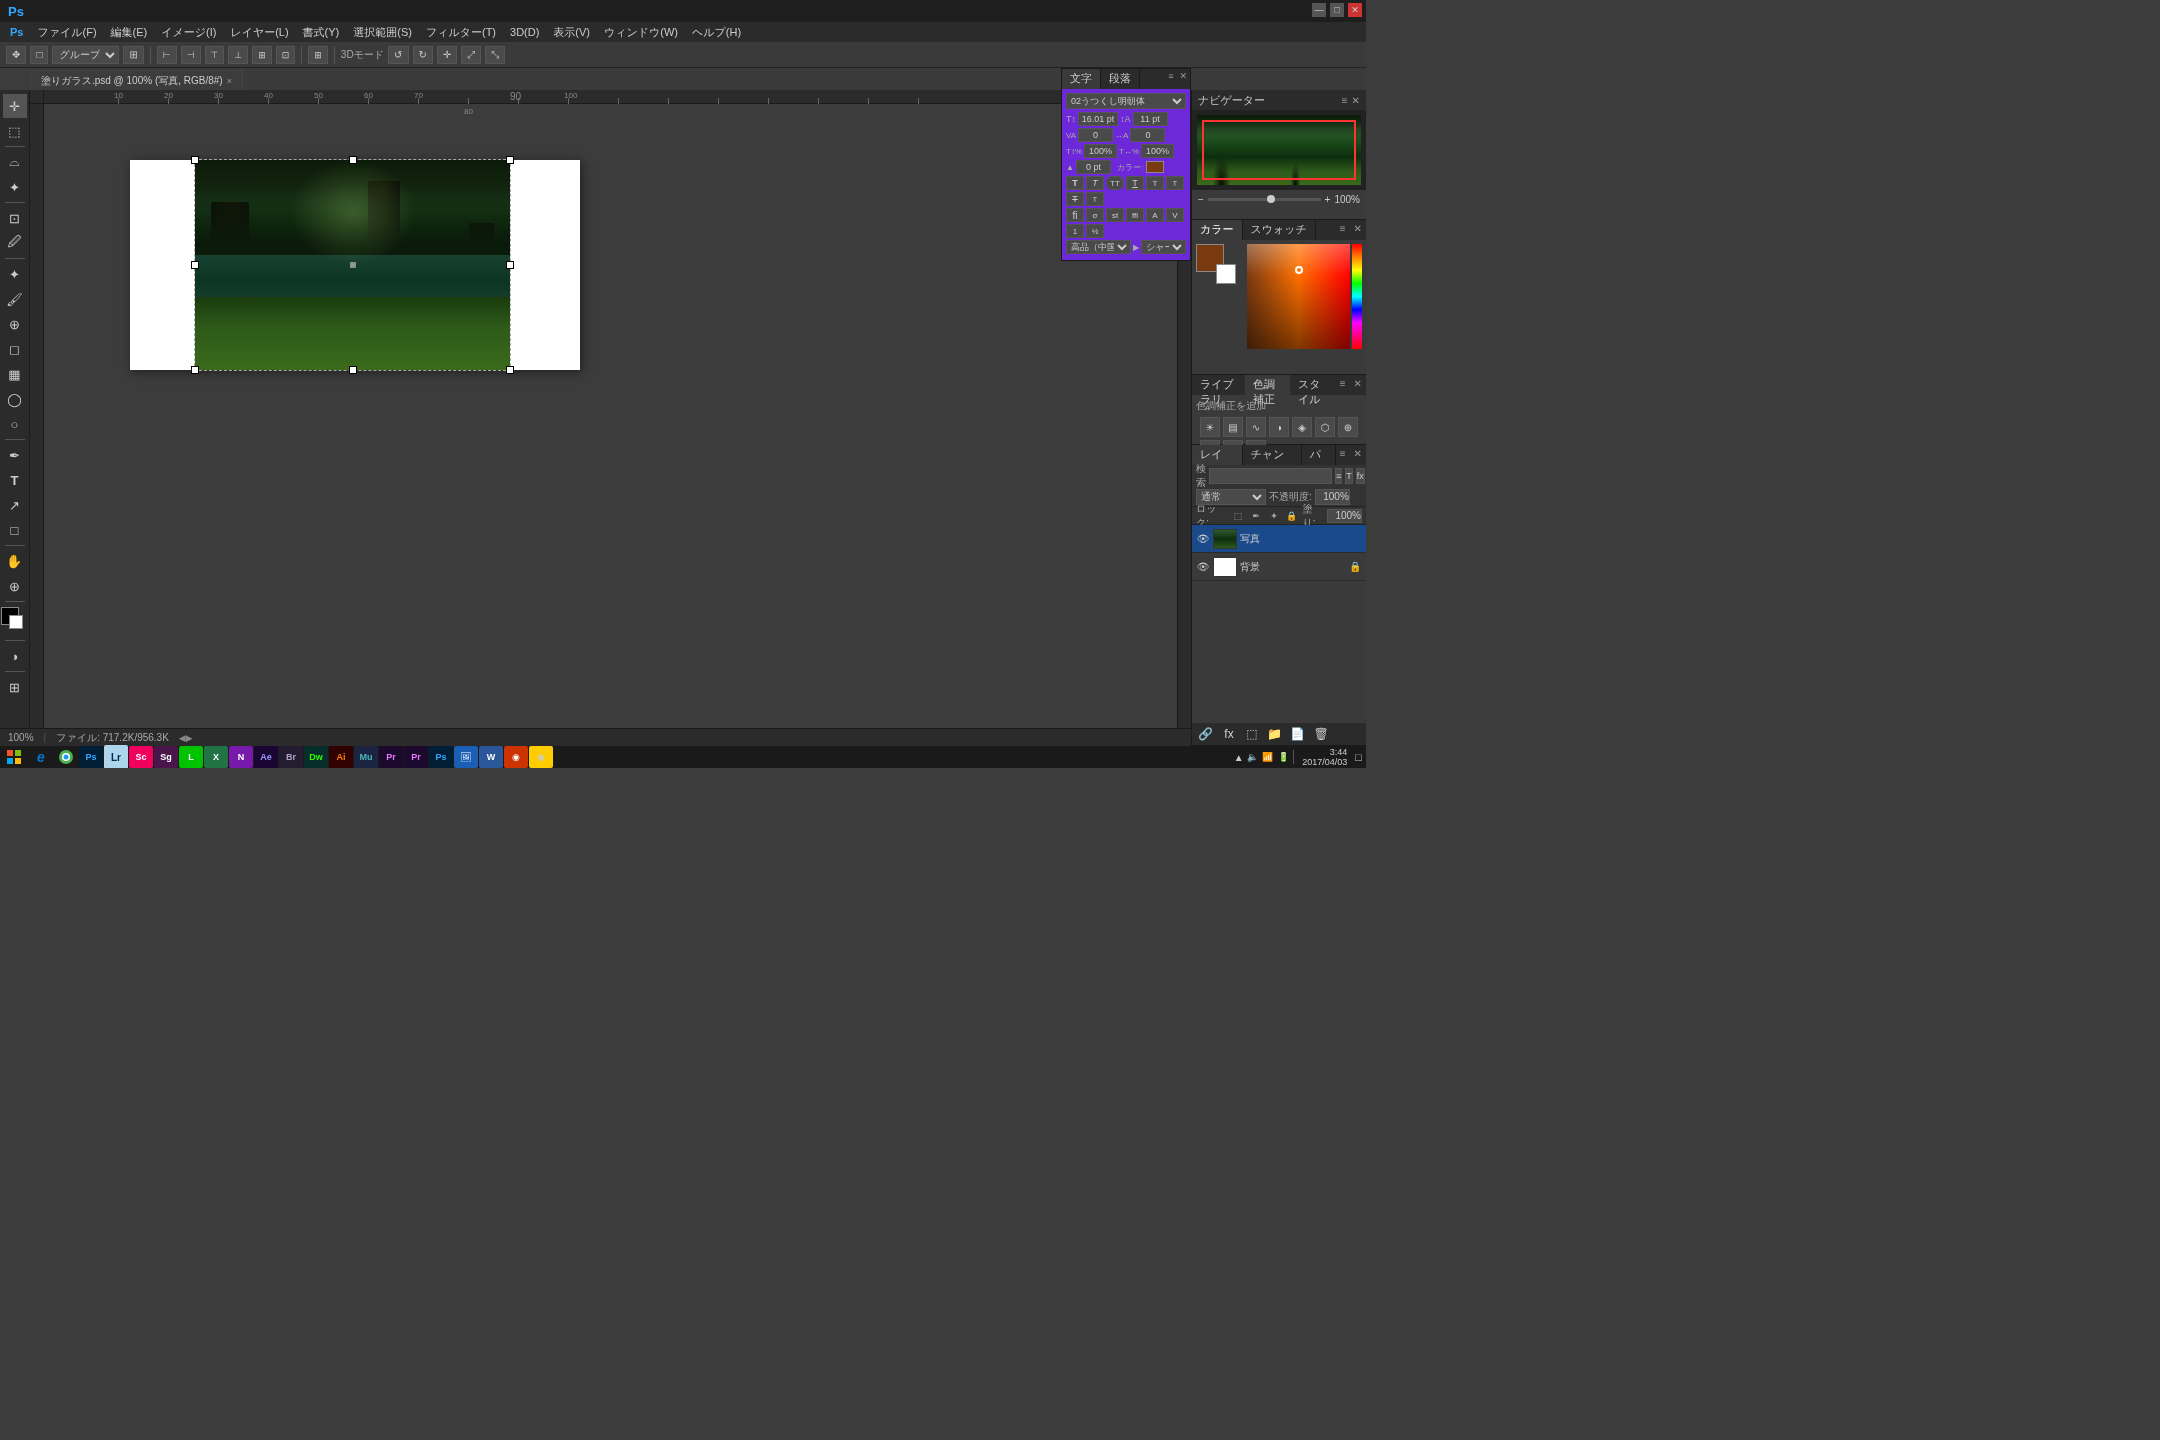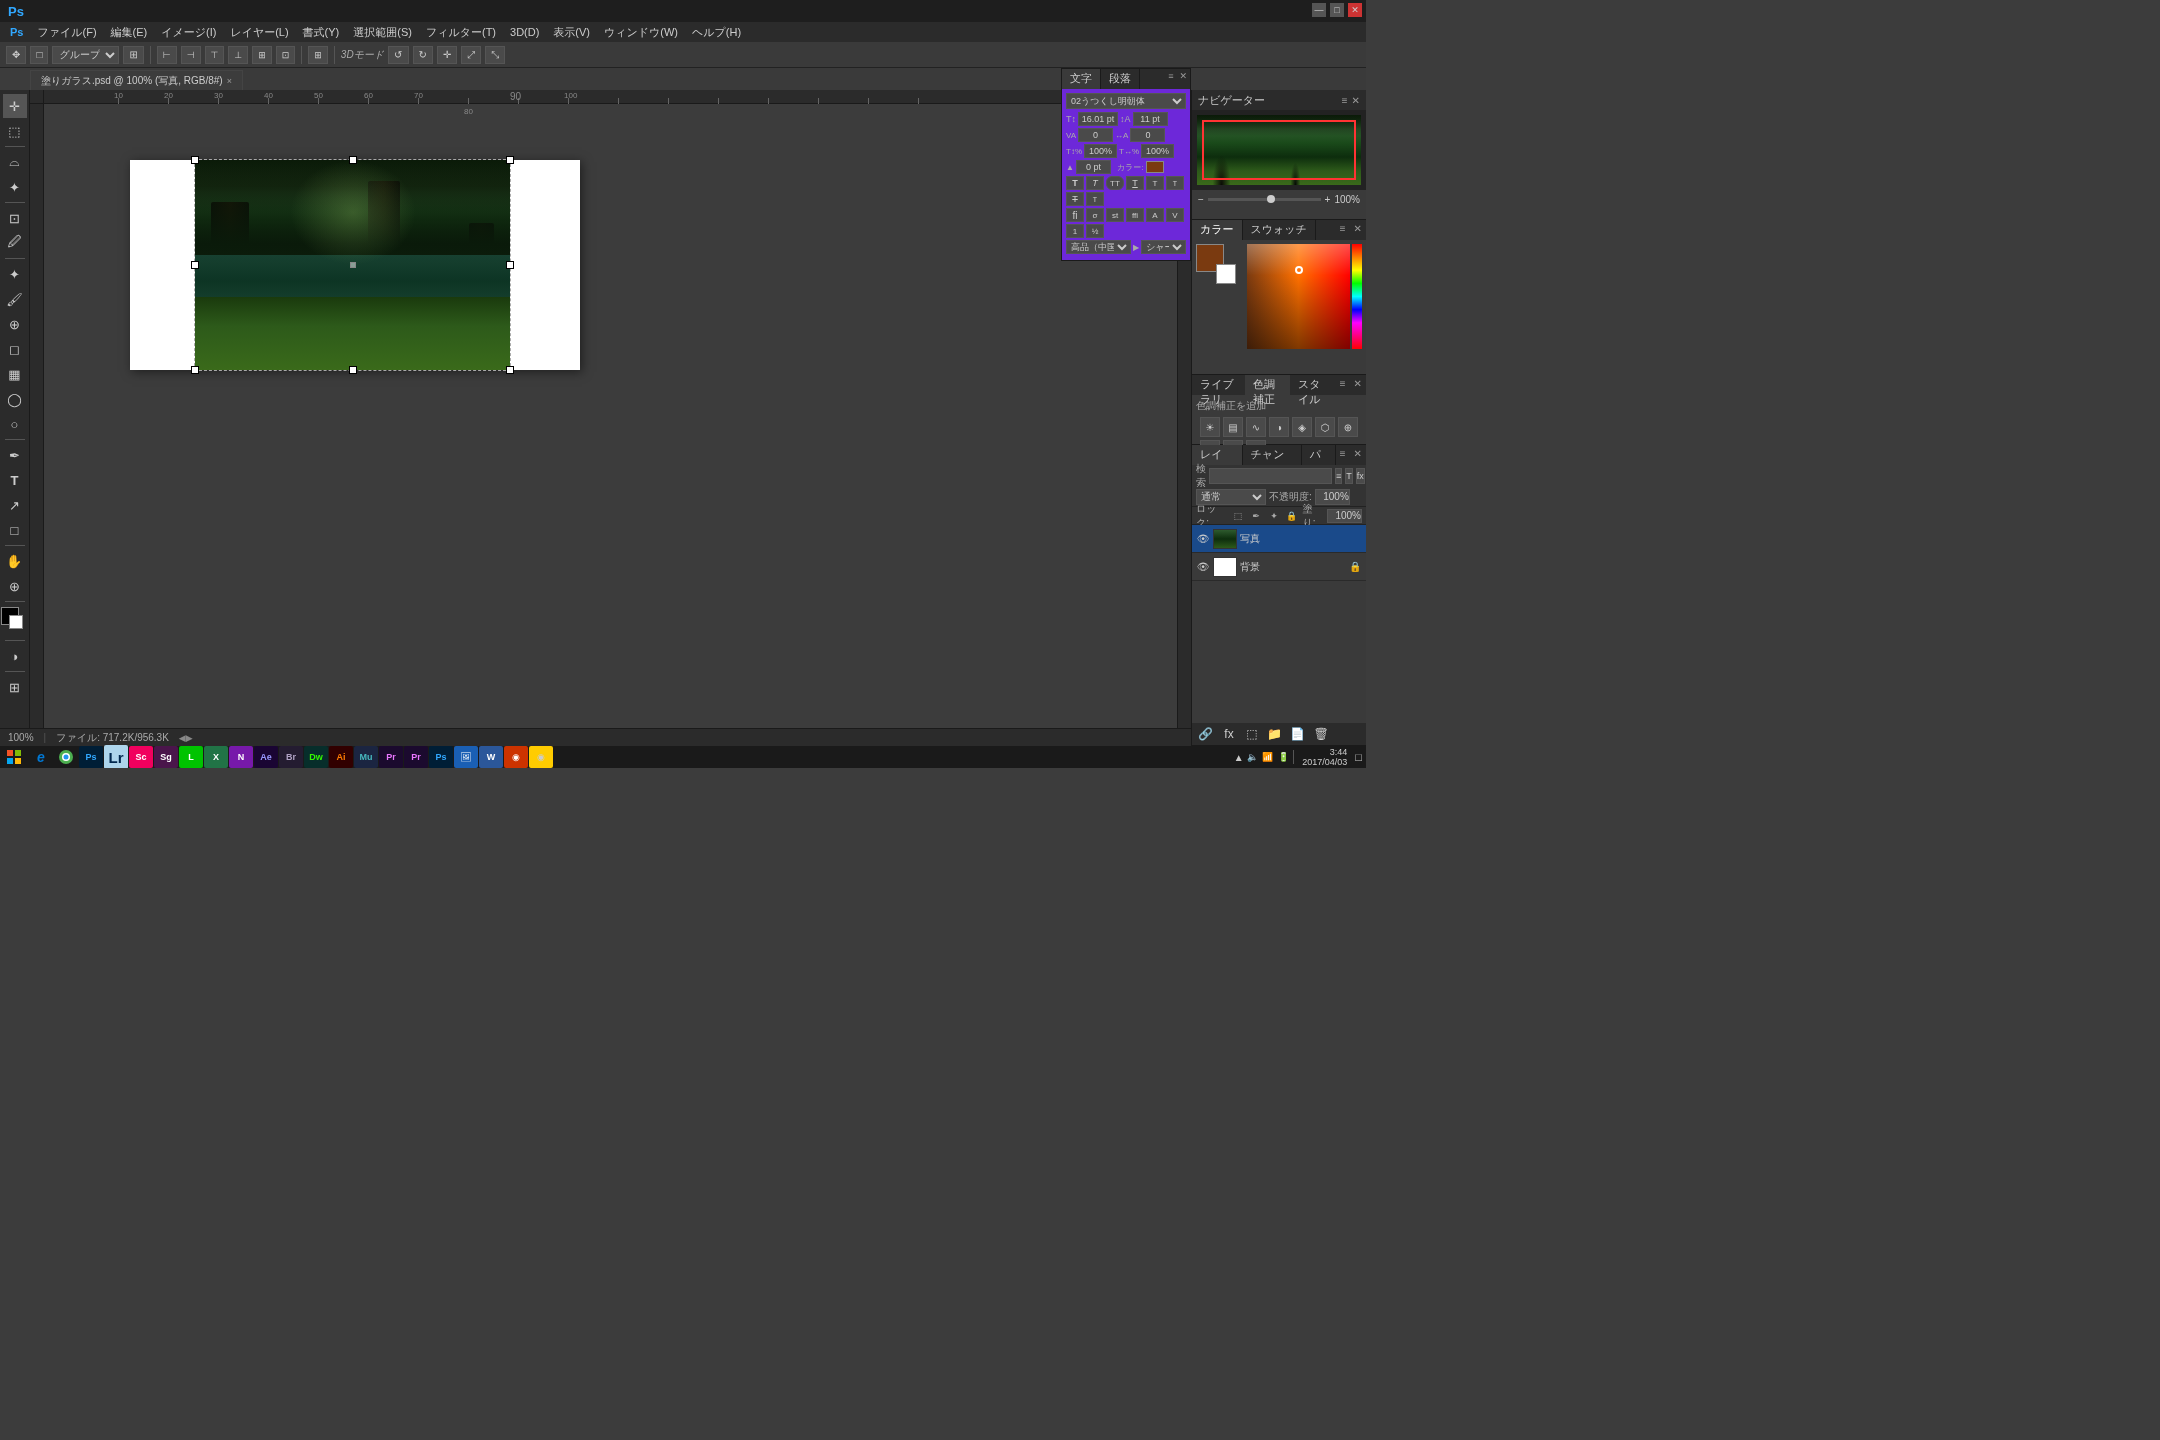--- a/index.html
+++ b/index.html
@@ -823,21 +823,21 @@
   <div class="opt-separator"></div>
   <button class="opt-btn" style="font-size:9px;">⊢</button>
   <button class="opt-btn" style="font-size:9px;">⊣</button>
   <button class="opt-btn" style="font-size:9px;">⊤</button>
   <button class="opt-btn" style="font-size:9px;">⊥</button>
   <button class="opt-btn" style="font-size:9px;">⊞</button>
   <button class="opt-btn" style="font-size:9px;">⊡</button>
   <div class="opt-separator"></div>
   <button class="opt-btn" style="font-size:9px;">⊞</button>
   <div class="opt-separator"></div>
-  <span style="font-size:10px;color:#aaa;font-style:italic;">3Dモード</span>
+  <span style="font-size:10px;color:#aaa;">3Dモード</span>
   <button class="opt-btn">↺</button>
   <button class="opt-btn">↻</button>
   <button class="opt-btn">✛</button>
   <button class="opt-btn">⤢</button>
   <button class="opt-btn">⤡</button>
 </div>
 
 <div id="tabbar">
   <div class="tab active">
     <span>塗りガラス.psd @ 100% (写真, RGB/8#)</span>
@@ -1233,21 +1233,21 @@
   <div class="taskbar-app">
     <svg width="16" height="16" viewBox="0 0 16 16">
       <circle cx="8" cy="8" r="7" fill="#4caf50"></circle>
       <circle cx="8" cy="8" r="4" fill="#fff"></circle>
       <circle cx="8" cy="8" r="2.5" fill="#2196f3"></circle>
     </svg>
   </div>
 
   <div class="taskbar-app" style="background:#001e36;border-radius:2px;padding:1px 3px;font-size:9px;font-weight:bold;color:#31a8ff;">Ps</div>
 
-  <div class="taskbar-app" style="background:#add5ec;border-radius:2px;padding:12px 3px;font-size:15px;font-weight:bold;color:#00274e;">Lr</div>
+  <div class="taskbar-app" style="background:#add5ec;border-radius:2px;padding:12px 3px;font-size:10px;font-weight:bold;color:#00274e;">Lr</div>
 
   <div class="taskbar-app" style="background:#f1005e;border-radius:2px;padding:1px 3px;font-size:9px;font-weight:bold;color:#fff;">Sc</div>
 
   <div class="taskbar-app" style="background:#4a154b;border-radius:2px;padding:1px 3px;font-size:9px;font-weight:bold;color:#fff;">Sg</div>
 
   <div class="taskbar-app" style="background:#00c300;border-radius:2px;padding:1px 3px;font-size:9px;font-weight:bold;color:#fff;">L</div>
 
   <div class="taskbar-app" style="background:#217346;border-radius:2px;padding:1px 3px;font-size:9px;font-weight:bold;color:#fff;">X</div>
 
   <div class="taskbar-app" style="background:#7719aa;border-radius:2px;padding:1px 3px;font-size:9px;font-weight:bold;color:#fff;">N</div>

